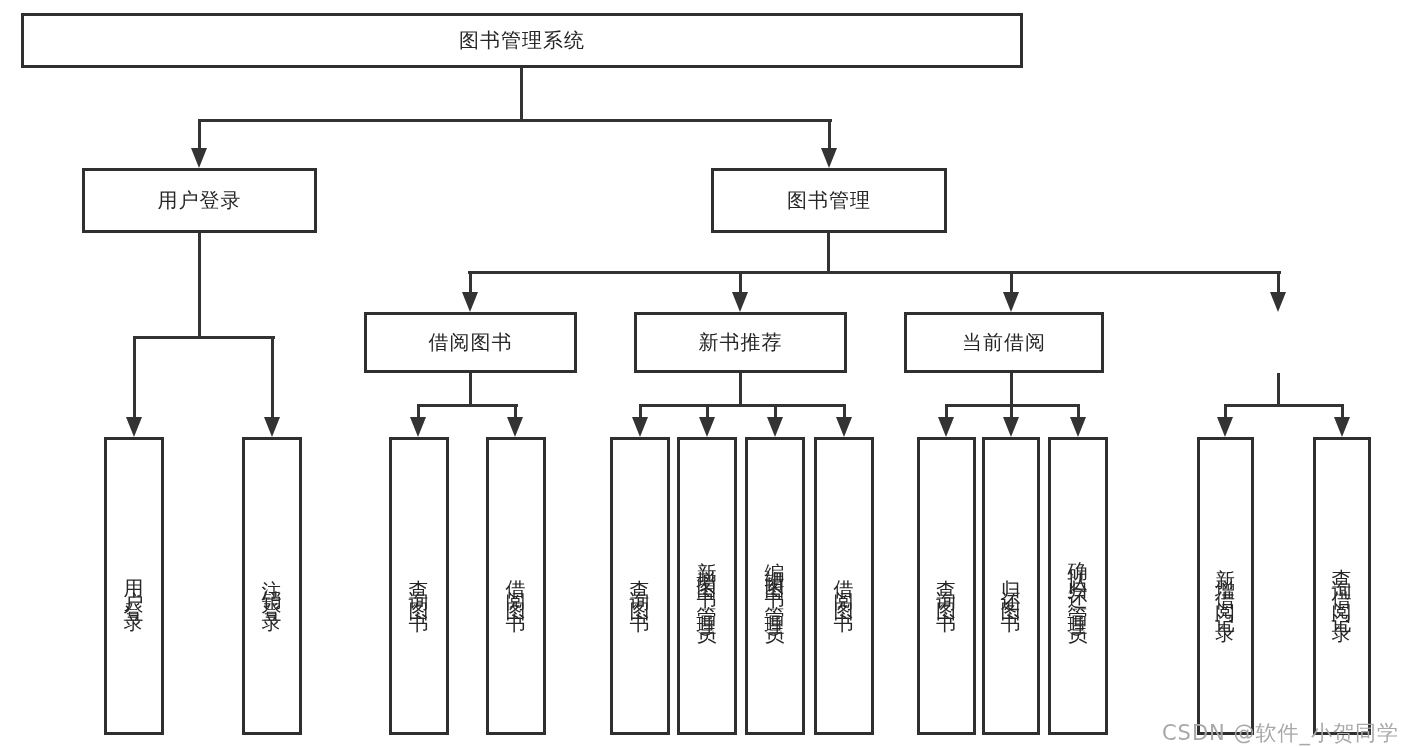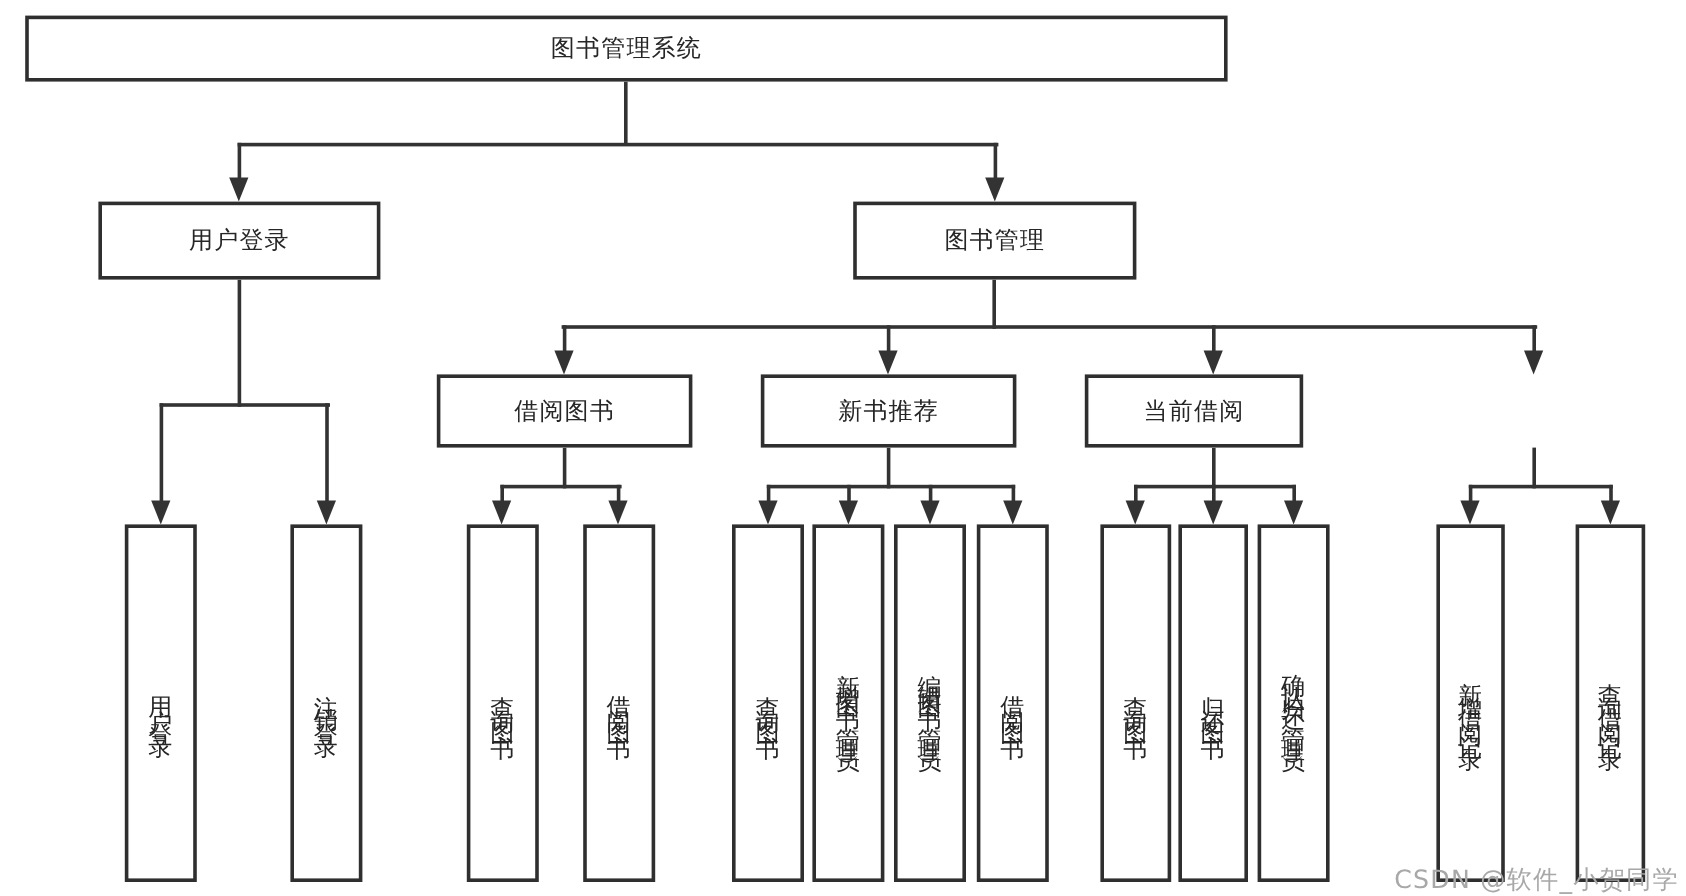--- a/index.html
+++ b/index.html
@@ -175,21 +175,21 @@
   <div class="node h" style="left:711px;top:168px;width:236px;height:65px">
     <span>图书管理</span>
   </div>
 
   <div class="node h" style="left:364px;top:312px;width:213px;height:61px">
     <span>借阅图书</span>
   </div>
   <div class="node h" style="left:634px;top:312px;width:213px;height:61px">
     <span>新书推荐</span>
   </div>
-  <div class="node h" style="left:904px;top:312px;width:182px;height:61px">
+  <div class="node h" style="left:904px;top:312px;width:200px;height:61px">
     <span>当前借阅</span>
   </div>
 
   <div class="node v" style="left:104px;top:437px;width:60px;height:298px">
     <span>用户登录</span>
   </div>
   <div class="node v" style="left:242px;top:437px;width:60px;height:298px">
     <span>注销登录</span>
   </div>
 

